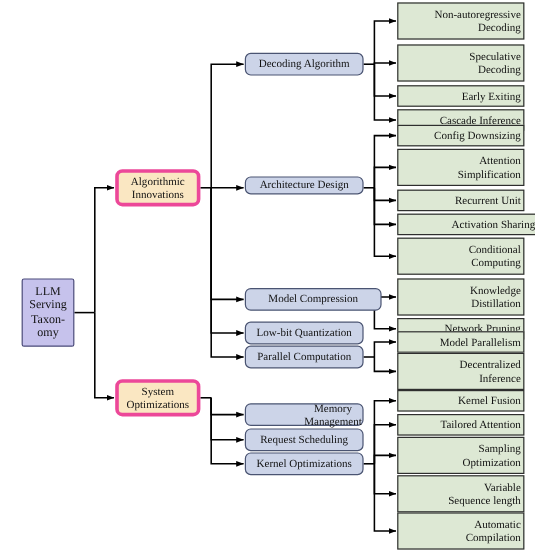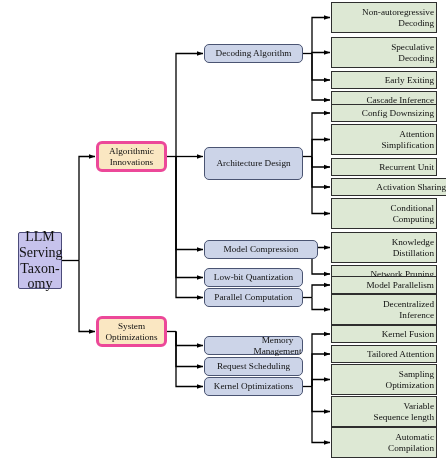--- a/index.html
+++ b/index.html
@@ -39,21 +39,21 @@
   }
   .node span {
     display: block;
     width: 100%;
     padding: 0 2px;
   }
   .node-root {
     background: #c6c2ec;
     border: 1px solid #4b4b7a;
     border-radius: 2px;
-    font-size: 14px;
+    font-size: 10px;
   }
   .node-cat {
     background: #fae7c2;
     border: 3px solid #ec4899;
     border-radius: 6px;
     font-size: 9.2px;
   }
   .node-mid {
     background: #ccd4e8;
     border: 1px solid #4a5472;
@@ -128,21 +128,21 @@
         <span>Algorithmic<br>Innovations</span>
       </div>
       <div class="node node-cat" id="n-system-optimizations" style="left: 96px; top: 316px; width: 71px; height: 31px;">
         <span>System<br>Optimizations</span>
       </div>
     </div>
   <div id="mid-layer">
       <div class="node node-mid" id="n-decoding-algorithm" style="left: 204px; top: 44px; width: 99px; height: 19px;">
         <span>Decoding Algorithm</span>
       </div>
-      <div class="node node-mid" id="n-architecture-design" style="left: 204px; top: 147px; width: 99px; height: 33px; justify-content: center;">
+      <div class="node node-mid" id="n-architecture-design" style="left: 204px; top: 147px; width: 99px; height: 15px; justify-content: center;">
         <span>Architecture Design</span>
       </div>
       <div class="node node-mid" id="n-model-compression" style="left: 204px; top: 240px; width: 114px; height: 19px;">
         <span>Model Compression</span>
       </div>
       <div class="node node-mid" id="n-low-bit-quantization" style="left: 204px; top: 268px; width: 99px; height: 19px;">
         <span>Low-bit Quantization</span>
       </div>
       <div class="node node-mid" id="n-parallel-computation" style="left: 204px; top: 288px; width: 99px; height: 19px;">
         <span>Parallel Computation</span>

